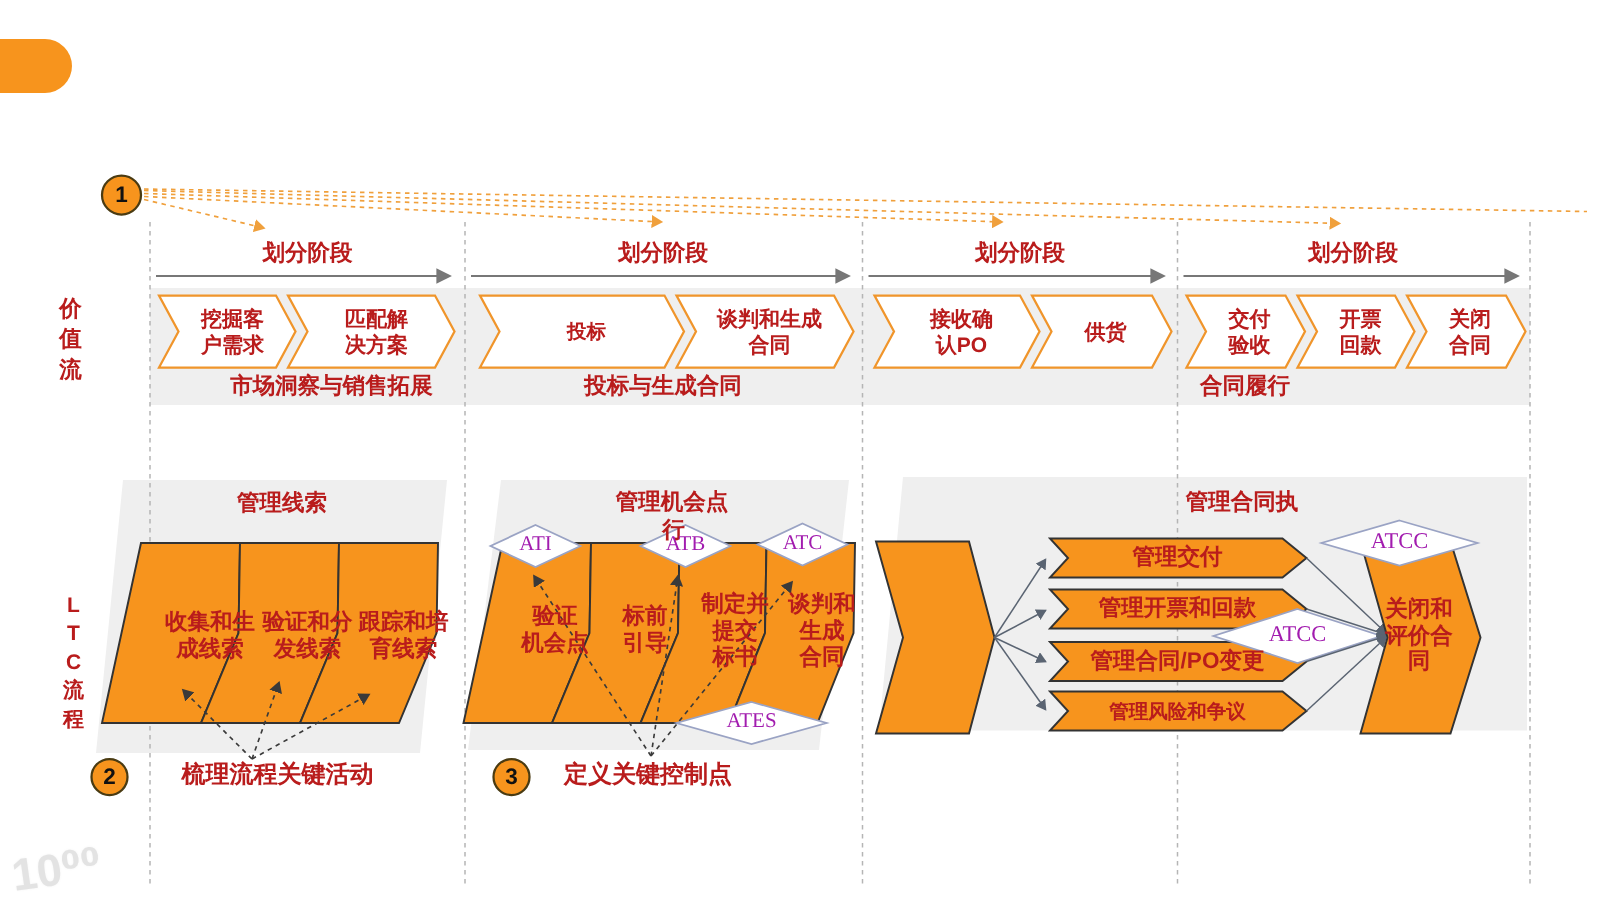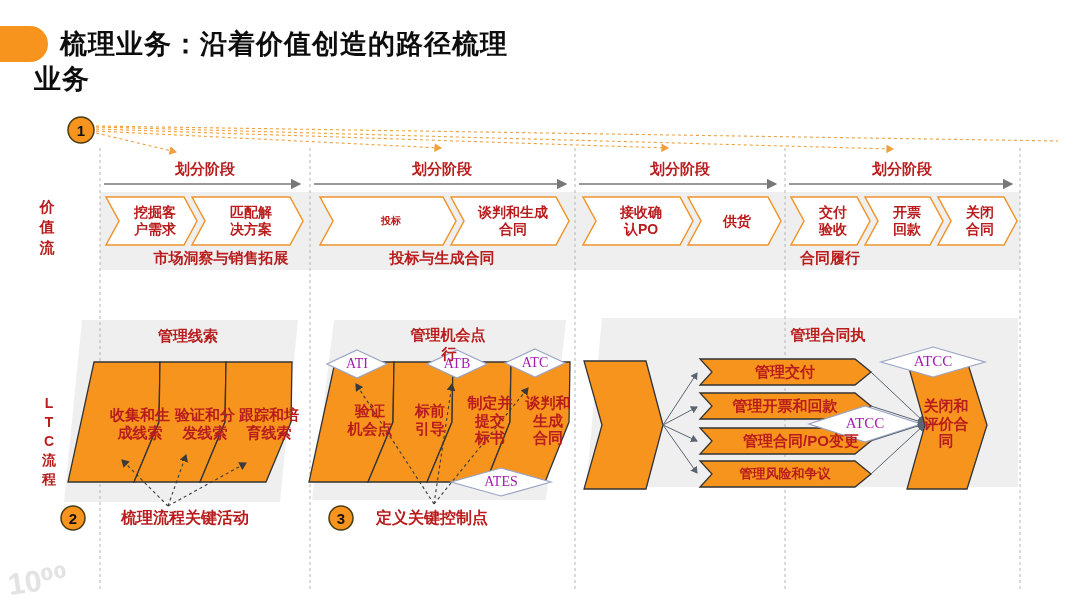--- a/index.html
+++ b/index.html
@@ -23,23 +23,20 @@
   .wm-logo{font-size:30px;line-height:1;margin-right:6px;transform:rotate(-8deg);}
   .wm-brand{font-size:26px;line-height:1;letter-spacing:3px;}
 </style>
 </head>
 <body>
 
 <div class="stage">
 
   <div class="corner-shape"></div>
 
-  <div class="title-wrap">
-    <div class="title">梳理业务：沿着价值创造的路径梳理业务</div>
-  </div>
 
 
   <svg width="1080" height="607" viewBox="0 0 1080 607">
     <defs>
       <marker id="mGray" markerWidth="9" markerHeight="8" refX="7" refY="4" orient="auto">
         <path d="M0,0 L8,4 L0,8 z" fill="#777"></path>
       </marker>
       <marker id="mDark" markerWidth="8" markerHeight="8" refX="6" refY="4" orient="auto">
         <path d="M0,0 L7,4 L0,8 z" fill="#3a3a3a"></path>
       </marker>
@@ -168,21 +165,21 @@
 
   <div class="lbl" style="left:205px;top:169px;font-size:15px;">划分阶段</div>
   <div class="lbl" style="left:442px;top:169px;font-size:15px;">划分阶段</div>
   <div class="lbl" style="left:680px;top:169px;font-size:15px;">划分阶段</div>
   <div class="lbl" style="left:902px;top:169px;font-size:15px;">划分阶段</div>
 
   <div class="lbl" style="left:155px;top:221px;font-size:14px;">挖掘客
 户需求</div>
   <div class="lbl" style="left:251px;top:221px;font-size:14px;">匹配解
 决方案</div>
-  <div class="lbl" style="left:391px;top:221px;font-size:10px;">投标</div>
+  <div class="lbl" style="left:391px;top:221px;font-size:13px;">投标</div>
   <div class="lbl" style="left:513px;top:221px;font-size:14px;">谈判和生成
 合同</div>
   <div class="lbl" style="left:641px;top:221px;font-size:14px;">接收确
 认PO</div>
   <div class="lbl" style="left:737px;top:221px;font-size:14px;">供货</div>
   <div class="lbl" style="left:833px;top:221px;font-size:14px;">交付
 验收</div>
   <div class="lbl" style="left:907px;top:221px;font-size:14px;">开票
 回款</div>
   <div class="lbl" style="left:980px;top:221px;font-size:14px;">关闭
@@ -215,21 +212,21 @@
 生成
 合同</div>
 
   <div class="lbl serif" style="left:357px;top:364px;font-size:14px;">ATI</div>
   <div class="lbl serif" style="left:457px;top:364px;font-size:14px;">ATB</div>
   <div class="lbl serif" style="left:535px;top:363px;font-size:14px;">ATC</div>
   <div class="lbl serif" style="left:501px;top:482px;font-size:14px;">ATES</div>
 
   <div class="lbl" style="left:785px;top:372px;font-size:15px;">管理交付</div>
   <div class="lbl" style="left:785px;top:406px;font-size:15px;">管理开票和回款</div>
-  <div class="lbl" style="left:785px;top:441px;font-size:15px;margin-left:16px;">管理合同/PO变更</div>
+  <div class="lbl" style="left:785px;top:441px;font-size:15px;">管理合同/PO变更</div>
   <div class="lbl" style="left:785px;top:474px;font-size:13px;">管理风险和争议</div>
   <div class="lbl" style="left:946px;top:424px;font-size:15px;">关闭和
 评价合
 同</div>
   <div class="lbl serif" style="left:933px;top:362px;font-size:15px;">ATCC</div>
   <div class="lbl serif" style="left:865px;top:424px;font-size:15px;">ATCC</div>
 
   <div class="watermark">
     <span class="wm-logo">10⁰⁰</span>
   </div>

